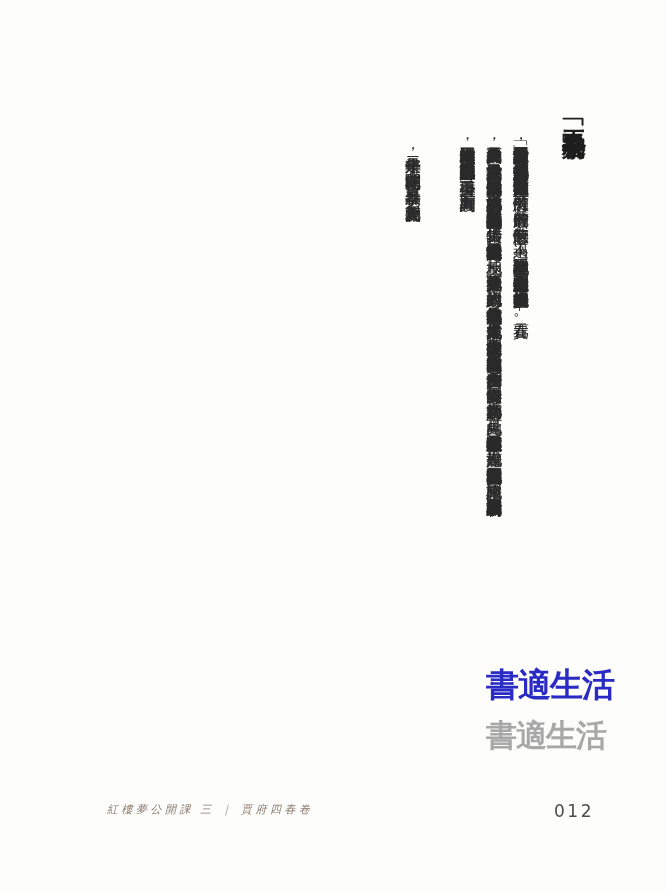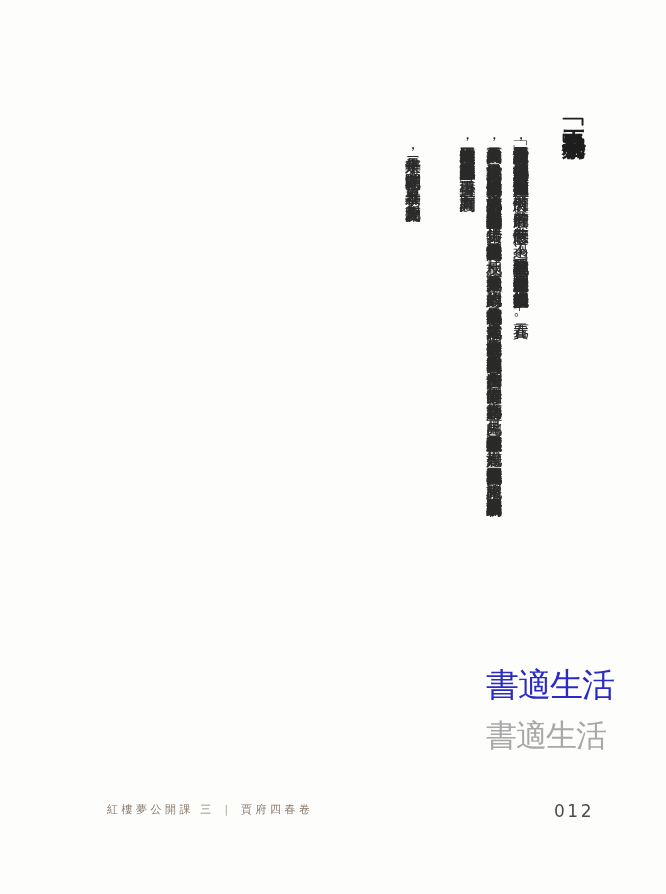--- a/index.html
+++ b/index.html
@@ -43,33 +43,34 @@
     text-indent: 2.6em;
     margin-block-start: 28px;
   }
   
   .watermark {
     position: absolute;
     writing-mode: horizontal-tb;
     white-space: nowrap;
     letter-spacing: -1px;
     pointer-events: none;
-    font-weight: 400;
+    font-weight: 700;
   }
   .watermark.blue { left: 486px; top: 663px; font-size: 33px; }
   .watermark.gray { left: 486px; top: 715px; font-size: 31px; }
   
   .footer-line {
     position: absolute;
     left: 107px;
     top: 802px;
     font-size: 11px;
     letter-spacing: 3.5px;
     color: #8a7b6e;
     white-space: nowrap;
+    font-style: italic;
   }
   .footer-line .sep { margin: 0 6px; color: #9a8d80; }
   .page-number {
     position: absolute;
     left: 554px;
     top: 801px;
     font-family: "DejaVu Sans", "Liberation Sans", sans-serif;
     font-size: 17px;
     letter-spacing: 2.5px;
     color: #4c4c4c;

